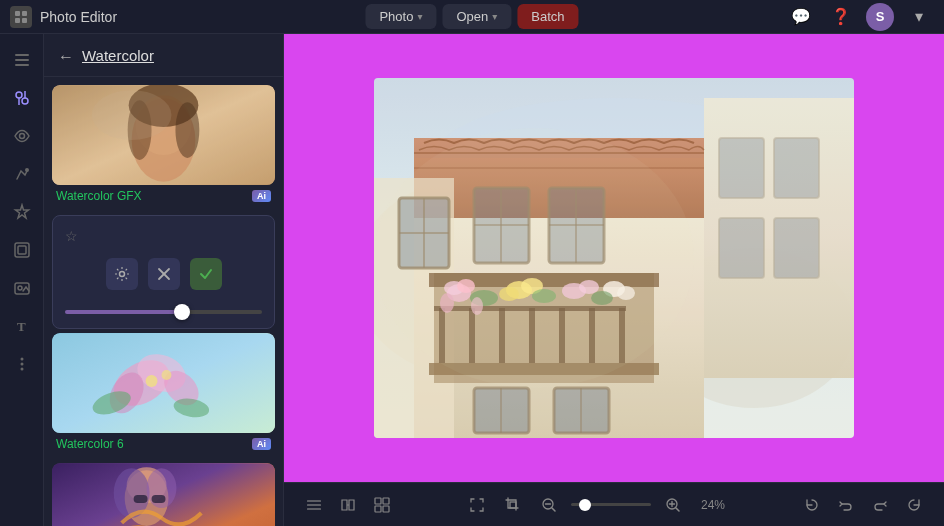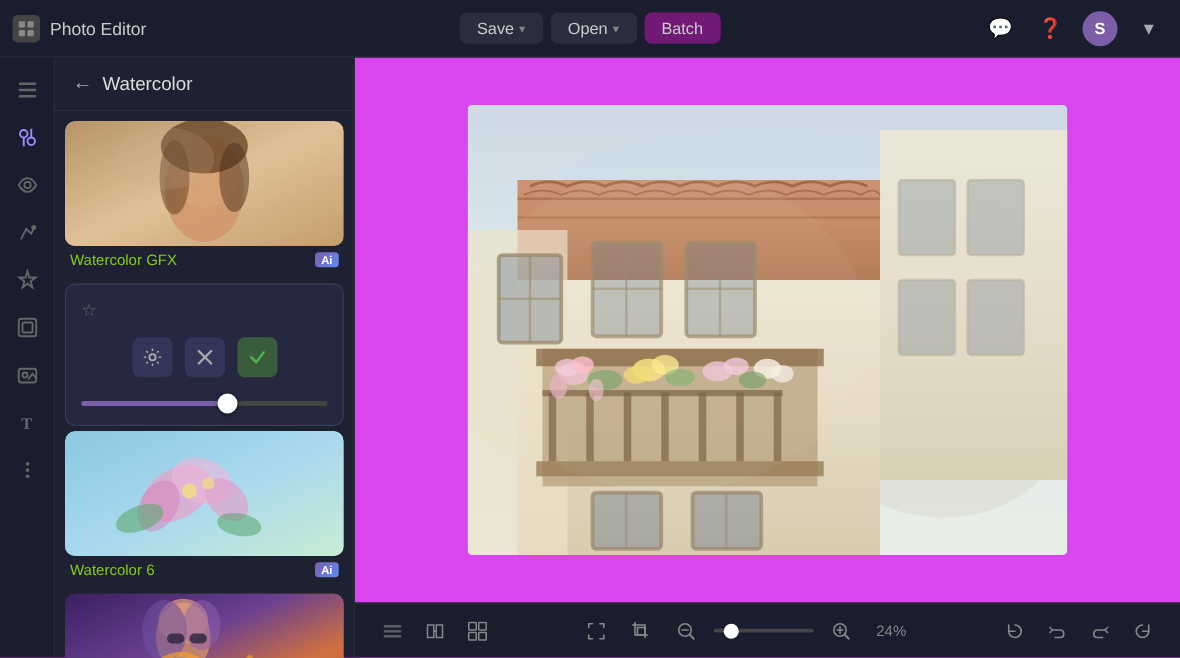--- a/index.html
+++ b/index.html
@@ -11,21 +11,21 @@
       color: #fff;
       overflow: hidden;
       display: flex;
       flex-direction: column;
     }
 
     
     .topbar {
       display: flex;
       align-items: center;
-      height: 46px;
+      height: 34px;
       background: #1a1d2e;
       border-bottom: 1px solid #2a2d3e;
       padding: 0 10px;
       flex-shrink: 0;
     }
     .topbar-logo {
       display: flex;
       align-items: center;
       gap: 8px;
       margin-right: auto;
@@ -63,21 +63,21 @@
       background: #2a2d3e;
       color: #ccc;
       font-size: 13px;
       cursor: pointer;
     }
     .btn-top .chevron { font-size: 10px; color: #888; }
     .btn-batch {
       padding: 5px 14px;
       border-radius: 6px;
       border: none;
-      background: #701a75;
+      background: #7f1d1d;
       color: #ccc;
       font-size: 13px;
       cursor: pointer;
       text-align: right;
     }
     .topbar-right {
       display: flex;
       align-items: center;
       gap: 10px;
       margin-left: auto;
@@ -164,20 +164,21 @@
       cursor: pointer;
       font-size: 16px;
       padding: 0;
       display: flex;
       align-items: center;
     }
     .panel-title {
       font-size: 15px;
       font-weight: 500;
       color: #ddd;
+      text-decoration: underline;
     }
 
     .effects-list {
       flex: 1;
       overflow-y: auto;
       padding: 8px;
     }
     .effects-list::-webkit-scrollbar { width: 4px; }
     .effects-list::-webkit-scrollbar-track { background: transparent; }
     .effects-list::-webkit-scrollbar-thumb { background: #444; border-radius: 2px; }
@@ -195,21 +196,21 @@
       padding-bottom: 0;
     }
     .effect-label {
       display: flex;
       align-items: center;
       justify-content: space-between;
       padding: 4px 4px 8px 4px;
     }
     .effect-name {
       font-size: 12px;
-      color: #84cc16;
+      color: #22c55e;
       text-align: center;
     }
     .ai-badge {
       background: linear-gradient(135deg, #7b5ea7, #5e8af7);
       color: #fff;
       font-size: 9px;
       font-weight: 700;
       padding: 1px 5px;
       border-radius: 3px;
     }
@@ -393,21 +394,21 @@
         <rect x="8" y="1" width="5" height="5" rx="1" fill="#888"></rect>
         <rect x="1" y="8" width="5" height="5" rx="1" fill="#888"></rect>
         <rect x="8" y="8" width="5" height="5" rx="1" fill="#888"></rect>
       </svg>
     </div>
     <span class="topbar-title">Photo Editor</span>
   </div>
 
   <div class="topbar-center">
     <button class="btn-top">
-      <span>Save</span>
+      <span>Photo</span>
       <span class="chevron">▾</span>
     </button>
     <button class="btn-top">
       <span>Open</span>
       <span class="chevron">▾</span>
     </button>
     <button class="btn-batch">Batch</button>
   </div>
 
   <div class="topbar-right">

